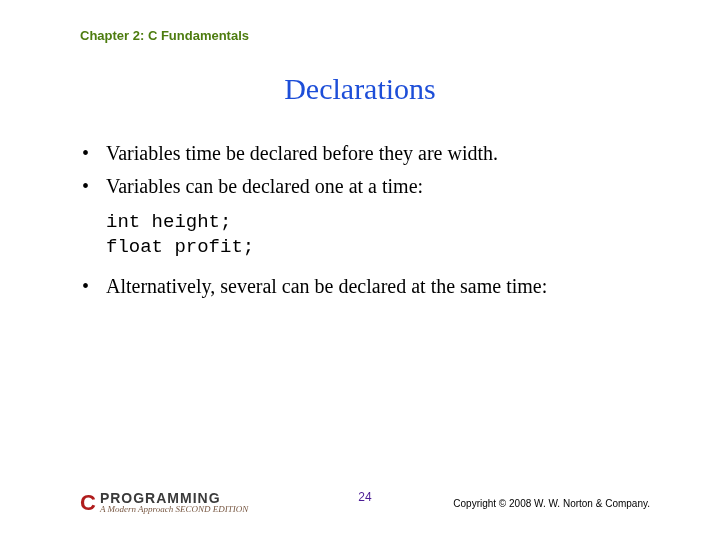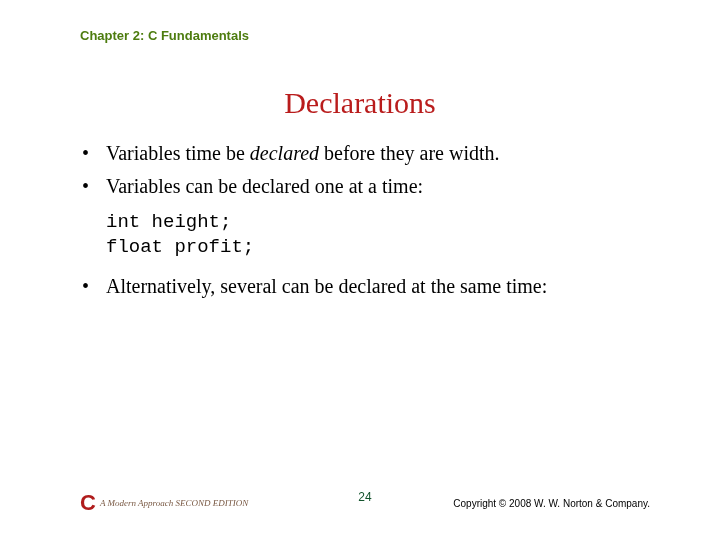--- a/index.html
+++ b/index.html
@@ -15,26 +15,26 @@
     position: absolute;
     top: 28px;
     left: 80px;
     font-family: Arial, Helvetica, sans-serif;
     font-weight: bold;
     font-size: 13px;
     color: #4d7c0f;
   }
   .slide-title {
     position: absolute;
-    top: 86px;
+    top: 72px;
     left: 0;
     width: 720px;
     text-align: center;
     font-size: 30px;
-    color: #b91c1c;
+    color: #1d4ed8;
     font-family: "Times New Roman", Times, serif;
   }
   .content {
     position: absolute;
     top: 140px;
     left: 80px;
     width: 570px;
     font-size: 20px;
     color: #000;
     line-height: 1.35;
@@ -45,21 +45,21 @@
   }
   .bullet .dot {
     width: 26px;
     flex: 0 0 26px;
     text-align: left;
     padding-left: 2px;
   }
   .bullet .btxt {
     flex: 1;
   }
-  .italic { font-style: italic; }
+  .italic { }
   .code-block {
     font-family: "Courier New", Courier, monospace;
     font-size: 19px;
     margin: 10px 0 14px 26px;
     white-space: pre;
     line-height: 1.3;
   }
   .footer {
     position: absolute;
     bottom: 26px;
@@ -100,21 +100,21 @@
     font-size: 9px;
     color: #7a5a45;
   }
   .page-number {
     position: absolute;
     left: 50%;
     transform: translateX(-50%);
     bottom: 10px;
     font-family: Arial, Helvetica, sans-serif;
     font-size: 12px;
-    color: #14532d;
+    color: #4c1d95;
   }
   .copyright {
     position: absolute;
     right: 0;
     bottom: 4px;
     font-family: Liberation Sans, sans-serif;
     font-size: 10px;
     color: #000;
     line-height: 1.3;
     text-align: left;
@@ -149,20 +149,21 @@
     <div class="btxt">Alternatively, several can be declared at the same time:</div>
   </div>
 
 
 </div>
 
 <div class="footer">
   <div class="logo">
     <div class="logo-c">C</div>
     <div class="logo-text">
+      <div class="logo-prog">PROGRAMMING</div>
       <div class="logo-sub">A Modern Approach   SECOND EDITION</div>
     </div>
   </div>
   <div class="page-number">24</div>
   <div class="copyright">
     <div>Copyright © 2008 W. W. Norton &amp; Company.</div>
   </div>
 </div>
 
 </body></html>

